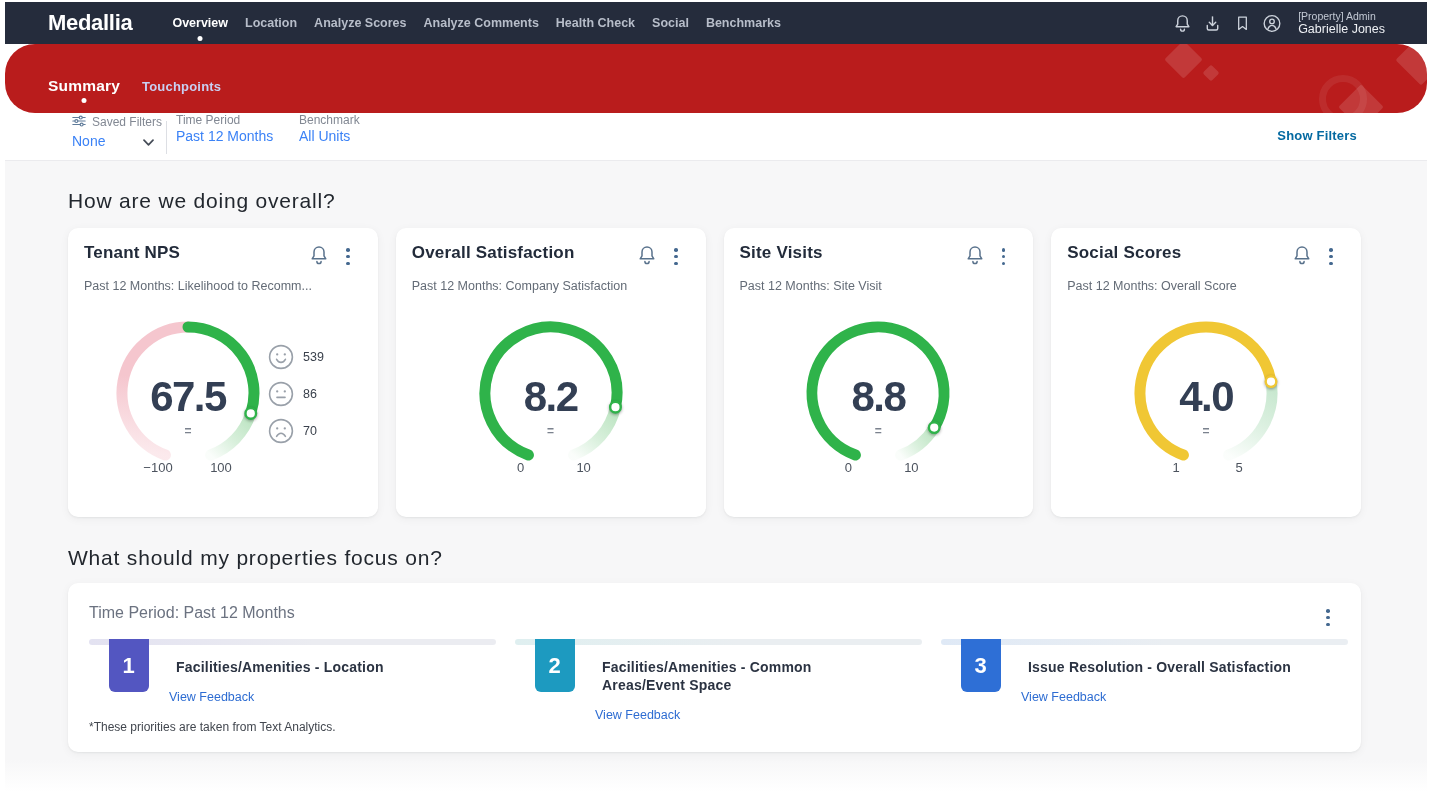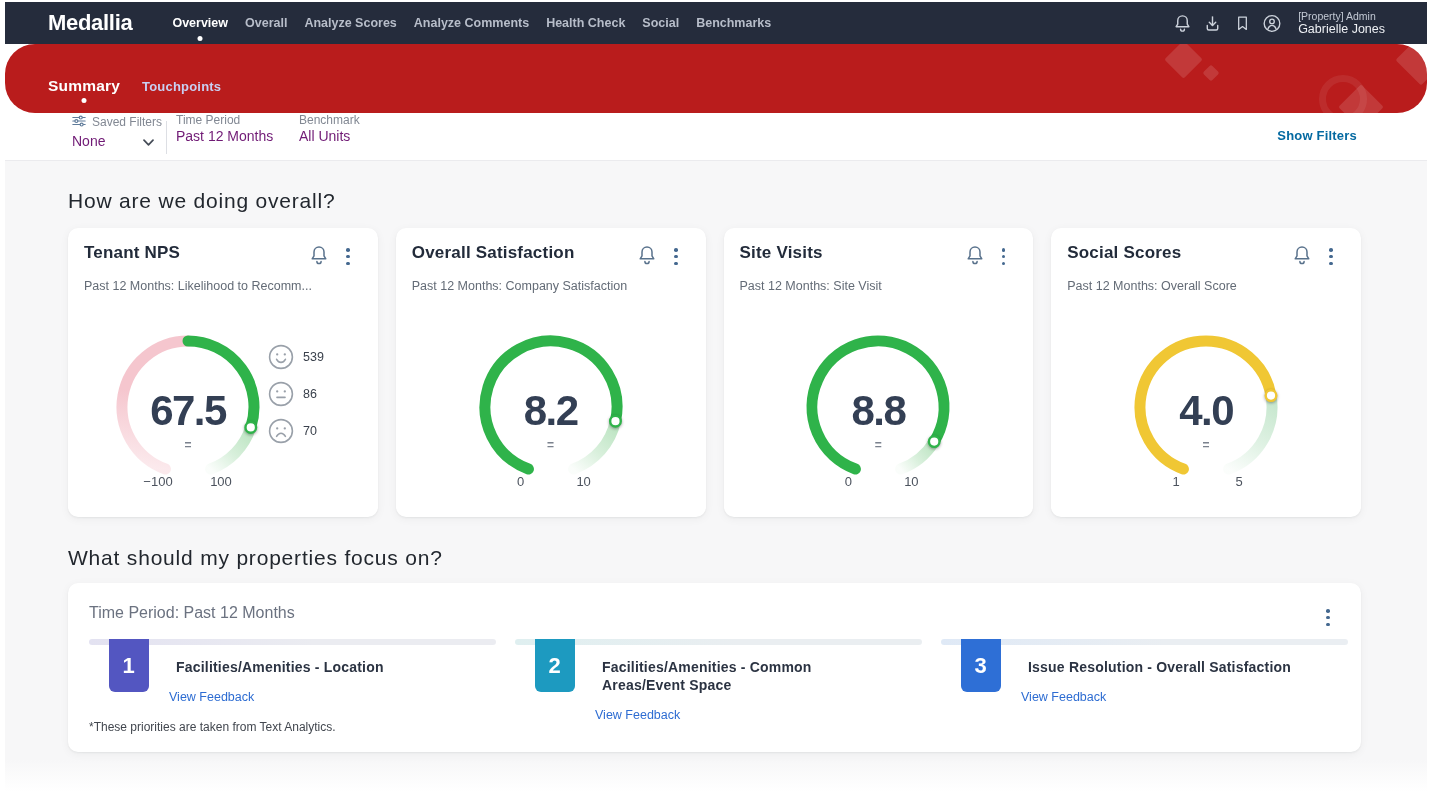--- a/index.html
+++ b/index.html
@@ -33,21 +33,21 @@
 
   
   .filterbar { position:relative; height:48px; background:#ffffff; border-bottom:1px solid #ebebee; }
   .fgroup { position:absolute; top:0; height:100%; }
   .fg-saved { left:67px; }
   .fg-time  { left:171px; }
   .fg-bench { left:294px; }
   .flabel-row { display:flex; align-items:center; gap:6px; }
   .flabel { color:#828893; font-size:12px; }
   .fvalue-row { display:flex; align-items:center; margin-top:1px; }
-  .fvalue { color:#701a75; font-size:14px; }
+  .fvalue { color:#3b82f6; font-size:14px; }
   .chev { margin-left:38px; }
   .chev svg { stroke:#454c57; fill:none; stroke-width:1.7; stroke-linecap:round; stroke-linejoin:round; }
   .fdivider { position:absolute; left:161px; top:8px; height:33px; width:1px; background:#dddfe4; }
   .show-filters { position:absolute; right:70px; top:15px; color:#0369a1; font-size:13px; font-weight:700; letter-spacing:.2px; cursor:pointer; }
   .sliders-icon svg { stroke:#5f7b9a; fill:none; stroke-width:1.4; stroke-linecap:round; }
 
   
   .content { position:relative; height:637px; background:linear-gradient(#f7f7f8 0%, #f7f7f8 94%, #ffffff 99%); }
   .content-inner { position:relative; margin-left:63px; width:1293px; }
   .section-heading { color:#22272e; font-size:21px; font-weight:500; letter-spacing:.8px; }
@@ -58,21 +58,21 @@
   .cards { margin-top:15px; display:grid; grid-template-columns:repeat(4,1fr); gap:18px; }
   .card { position:relative; height:289px; background:#ffffff; border-radius:10px; box-shadow:0 1px 2px rgba(27,31,35,.06), 0 2px 10px rgba(27,31,35,.05); }
   .card-head { display:flex; align-items:flex-start; padding:15px 26px 0 16px; }
   .card-title { flex:1; color:#222b3a; font-size:17px; font-weight:700; letter-spacing:.2px; }
   .bell { margin-top:1px; margin-right:15px; cursor:pointer; }
   .bell svg { stroke:#59728c; fill:none; stroke-width:1.5; stroke-linecap:round; stroke-linejoin:round; }
   .kebab { display:flex; flex-direction:column; gap:3.2px; padding:3px 2px; margin-top:2px; cursor:pointer; }
   .kebab i { width:3.6px; height:3.6px; border-radius:50%; background:#44688f; }
   .card-sub { padding:8px 16px 0; color:#636b76; font-size:12.5px; white-space:nowrap; overflow:hidden; text-overflow:ellipsis; }
 
-  .gauge { position:absolute; width:200px; height:200px; top:79px; }
+  .gauge { position:absolute; width:200px; height:200px; top:65px; }
   .gauge.center { left:50%; transform:translateX(-50%); }
   .gauge.left { left:20px; }
   .gauge-num { position:absolute; left:0; top:80px; width:100%; text-align:center; color:#333f54; font-size:42px; font-weight:600; letter-spacing:-1.5px; }
   .gauge-eq { position:absolute; left:0; top:131px; width:100%; text-align:center; color:#7b828e; font-size:12px; font-weight:700; }
   .gauge-min, .gauge-max { position:absolute; top:167px; width:60px; text-align:center; color:#4c535e; font-size:13px; }
   .gauge-min { left:40px; }
   .gauge-max { left:103px; }
 
   .breakdown { position:absolute; left:200px; top:116px; display:flex; flex-direction:column; gap:11px; }
   .bk-row { display:flex; align-items:center; gap:9px; height:26px; }
@@ -94,21 +94,21 @@
 </style>
 </head>
 <body>
 
 <div class="app">
 
   <header class="navbar">
     <div class="logo">Medallia</div>
     <ul class="nav-items" id="nav-items">
         <li class="nav-item active">Overview</li>
-        <li class="nav-item">Overall</li>
+        <li class="nav-item">Location</li>
         <li class="nav-item">Analyze Scores</li>
         <li class="nav-item">Analyze Comments</li>
         <li class="nav-item">Health Check</li>
         <li class="nav-item">Social</li>
         <li class="nav-item">Benchmarks</li>
       </ul>
     <div class="nav-right">
       <div class="nav-icon">
         <svg width="19" height="21" viewBox="0 0 20 22">
           <path d="M10 3c-2.9 0-5 2.2-5 5v3.6L3.3 14.4h13.4L15 11.6V8c0-2.8-2.1-5-5-5z"></path>

